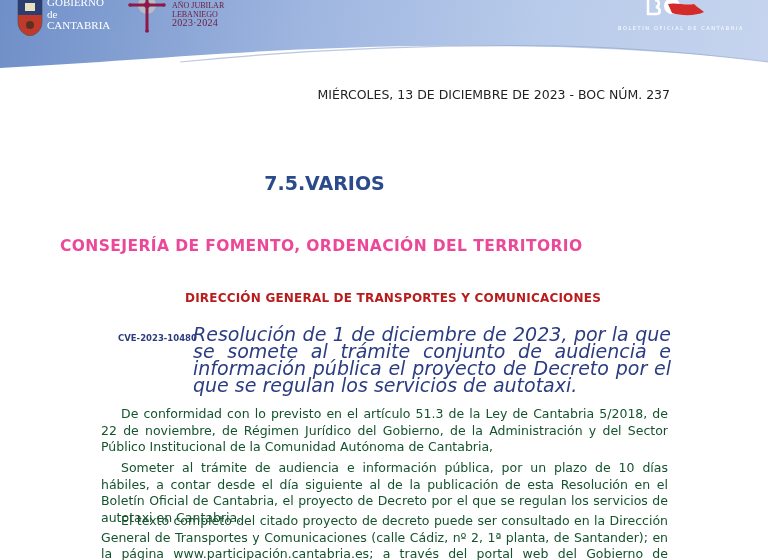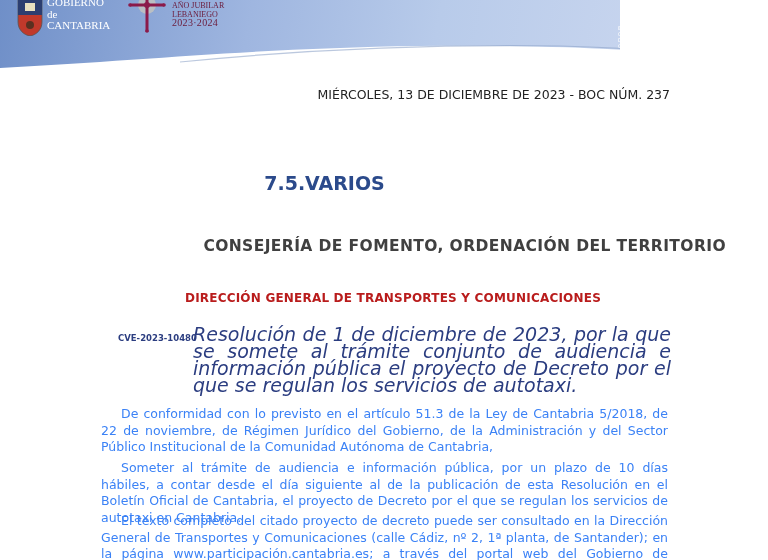--- a/index.html
+++ b/index.html
@@ -1,32 +1,32 @@
 <!DOCTYPE html>
 <html><head>
 <meta charset="utf-8">
 <style>
   html, body { margin:0; padding:0; }
   body { width:768px; height:560px; overflow:hidden; background:#ffffff; position:relative; font-family:"DejaVu Sans", sans-serif; color:#222; }
-  .banner { position:absolute; left:0; top:0; width:620px; height:70px; background:linear-gradient(100deg,#6f8fc8 0%,#9fb6e0 40%,#b8cbea 70%,#c6d4ee 100%); overflow:hidden; }
+  .banner { position:absolute; left:0; top:0; width:768px; height:70px; background:linear-gradient(100deg,#6f8fc8 0%,#9fb6e0 40%,#b8cbea 70%,#c6d4ee 100%); overflow:hidden; }
   .banner-wave { position:absolute; left:0; top:0; width:768px; height:70px; }
   .gob-logo { position:absolute; left:16px; top:0; width:28px; height:36px; }
   .gob-text { position:absolute; left:47px; top:-3px; font-family:"Liberation Serif", serif; font-size:11px; line-height:11.5px; color:#ffffff; }
   .cross { position:absolute; left:128px; top:0; width:38px; height:34px; }
   .jubilar { position:absolute; left:172px; top:2px; font-family:"Liberation Serif", serif; color:#6b1a3a; font-size:8px; line-height:8.5px; }
   .jubilar .yr { font-size:10px; letter-spacing:0.3px; }
   .boc-logo { position:absolute; left:646px; top:0; width:60px; height:18px; }
   .boc-sub { position:absolute; left:618px; top:25px; font-size:5px; letter-spacing:1.6px; color:#ffffff; }
   .date-line { position:absolute; top:87px; right:98px; font-size:12.5px; color:#222; }
   .section { position:absolute; top:172px; left:0; width:649px; text-align:center; font-size:19px; font-weight:bold; color:#2b4a8b; }
-  .consejeria { position:absolute; top:236px; left:60px; width:666px; text-align:right; font-size:15.5px; font-weight:bold; color:#404040; line-height:20px; letter-spacing:0.4px; }
+  .consejeria { position:absolute; top:236px; left:60px; width:666px; text-align:left; font-size:15.5px; font-weight:bold; color:#ec4899; line-height:20px; letter-spacing:0.4px; }
   .direccion { position:absolute; top:291px; left:60px; width:666px; text-align:center; font-size:12px; font-weight:bold; color:#b91c1c; letter-spacing:0.2px; }
   .cve { position:absolute; top:333px; left:118px; font-size:8.5px; font-weight:bold; color:#2b3d80; }
   .resol { position:absolute; top:326px; left:193px; width:478px; font-size:19px; font-style:italic; color:#2b3d80; line-height:17px; text-align:justify; }
-  .para { position:absolute; left:101px; width:567px; font-size:12.5px; line-height:16.5px; color:#3b82f6; text-align:justify; text-indent:20px; }
+  .para { position:absolute; left:101px; width:567px; font-size:12.5px; line-height:16.5px; color:#14532d; text-align:justify; text-indent:20px; }
 </style>
 </head>
 <body>
 
 <div class="banner">
   <svg class="banner-wave" viewBox="0 0 768 70" preserveAspectRatio="none">
     <path d="M0,70 L0,68 C150,60 260,48 420,46 C560,44 690,52 768,62 L768,70 Z" fill="#ffffff"></path>
     <path d="M180,62 C300,50 420,44 560,46 C650,48 720,56 768,62" stroke="#8ea4c8" stroke-width="1.2" fill="none" opacity="0.6"></path>
   </svg>
   <svg class="gob-logo" viewBox="0 0 28 36">

